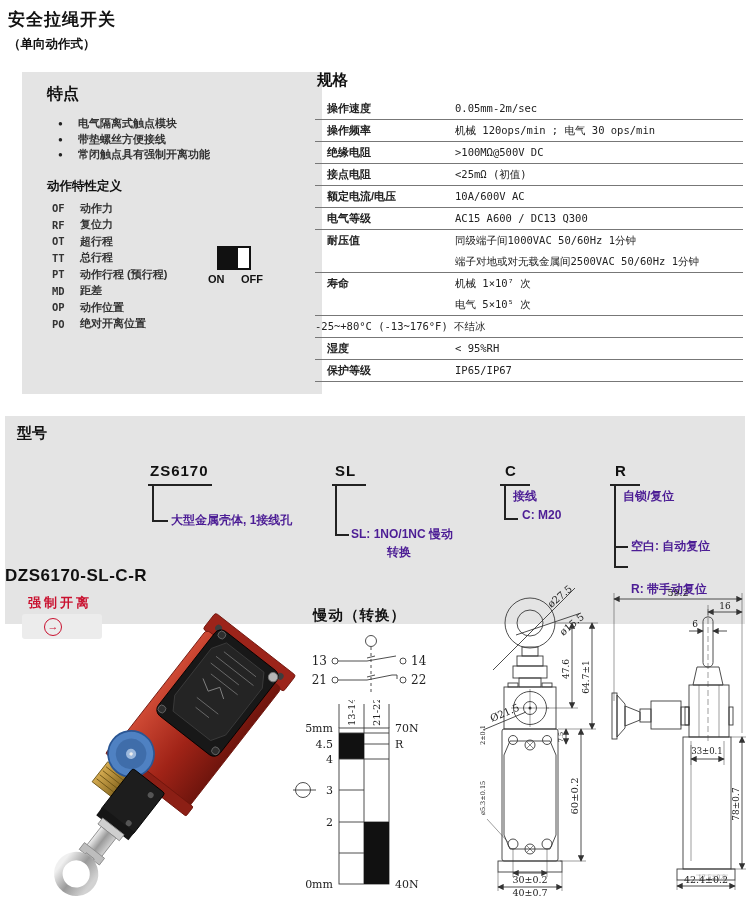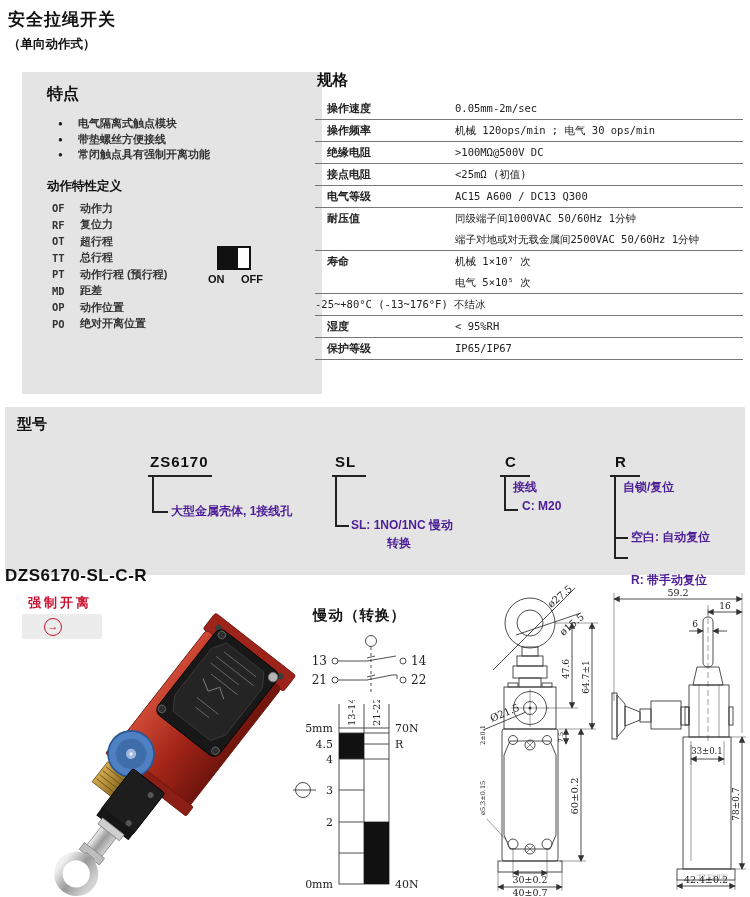--- a/index.html
+++ b/index.html
@@ -26,21 +26,21 @@
   .toggle-white{left:214px;top:174px;width:15px;height:24px;background:#fff;border:2px solid #111;box-sizing:border-box;}
   .toggle-on{left:186px;top:201px;font-size:11px;font-weight:bold;}
   .toggle-off{left:219px;top:201px;font-size:11px;font-weight:bold;}
   
   .specs{left:315px;top:70px;width:428px;}
   .specs-heading{font-size:15.5px;font-weight:bold;margin:0 0 7px 2px;}
   .spec-row{display:flex;align-items:flex-start;border-bottom:1px solid #777;}
   .spec-label{width:128px;padding-left:12px;font-size:11px;font-weight:bold;color:#222;line-height:21px;flex:none;}
   .spec-line{font-size:10.5px;font-family:"DejaVu Sans Mono",monospace;color:#222;line-height:21px;}
   
-  .model-box{left:5px;top:407px;width:740px;height:168px;}
+  .model-box{left:5px;top:416px;width:740px;height:208px;}
   .model-heading{left:12px;top:8px;font-size:15px;font-weight:bold;}
   .mcode{font-size:15px;font-weight:bold;letter-spacing:1px;}
   .mrule{height:2px;background:#222;}
   .mconn{border-left:2px solid #222;border-bottom:2px solid #222;}
   .mvert{border-left:2px solid #222;}
   .mtxt{font-size:12px;font-weight:bold;color:#4c1d95;}
   
   .product-title{left:5px;top:566px;font-size:17px;font-weight:bold;letter-spacing:.5px;}
   .force-badge{left:28px;top:594px;font-size:13px;font-weight:bold;color:#c9112f;letter-spacing:3px;}
   .force-icon-box{left:22px;top:614px;width:80px;height:25px;background:#ececec;border-radius:3px;display:flex;align-items:center;padding-left:22px;box-sizing:border-box;}
@@ -131,20 +131,26 @@
     <div class="spec-row">
         <div class="spec-label">绝缘电阻</div>
         <div>
           <div class="spec-line">&gt;100MΩ@500V DC</div>
         </div>
       </div>
     <div class="spec-row">
         <div class="spec-label">接点电阻</div>
         <div>
           <div class="spec-line">&lt;25mΩ (初值)</div>
+        </div>
+      </div>
+    <div class="spec-row">
+        <div class="spec-label">额定电流/电压</div>
+        <div>
+          <div class="spec-line">10A/600V AC</div>
         </div>
       </div>
     <div class="spec-row">
         <div class="spec-label">电气等级</div>
         <div>
           <div class="spec-line">AC15 A600 / DC13 Q300</div>
         </div>
       </div>
     <div class="spec-row">
         <div class="spec-label">耐压值</div>

